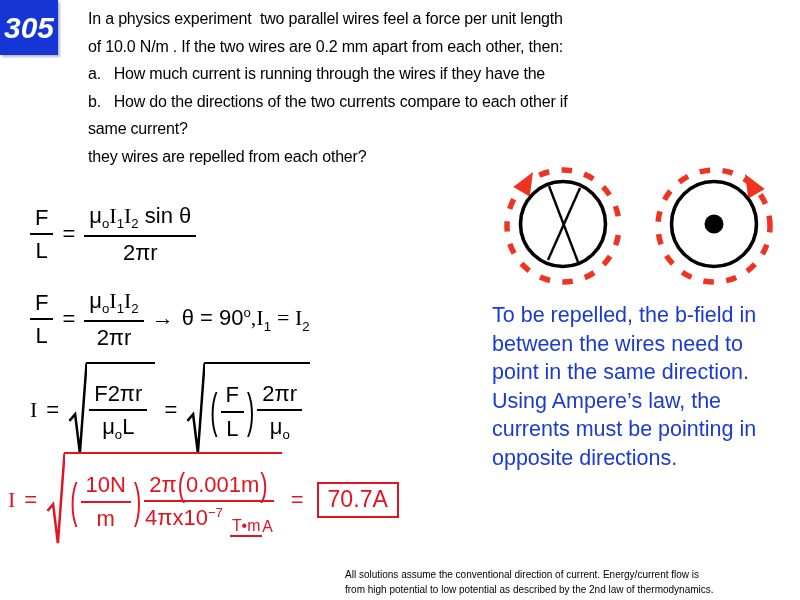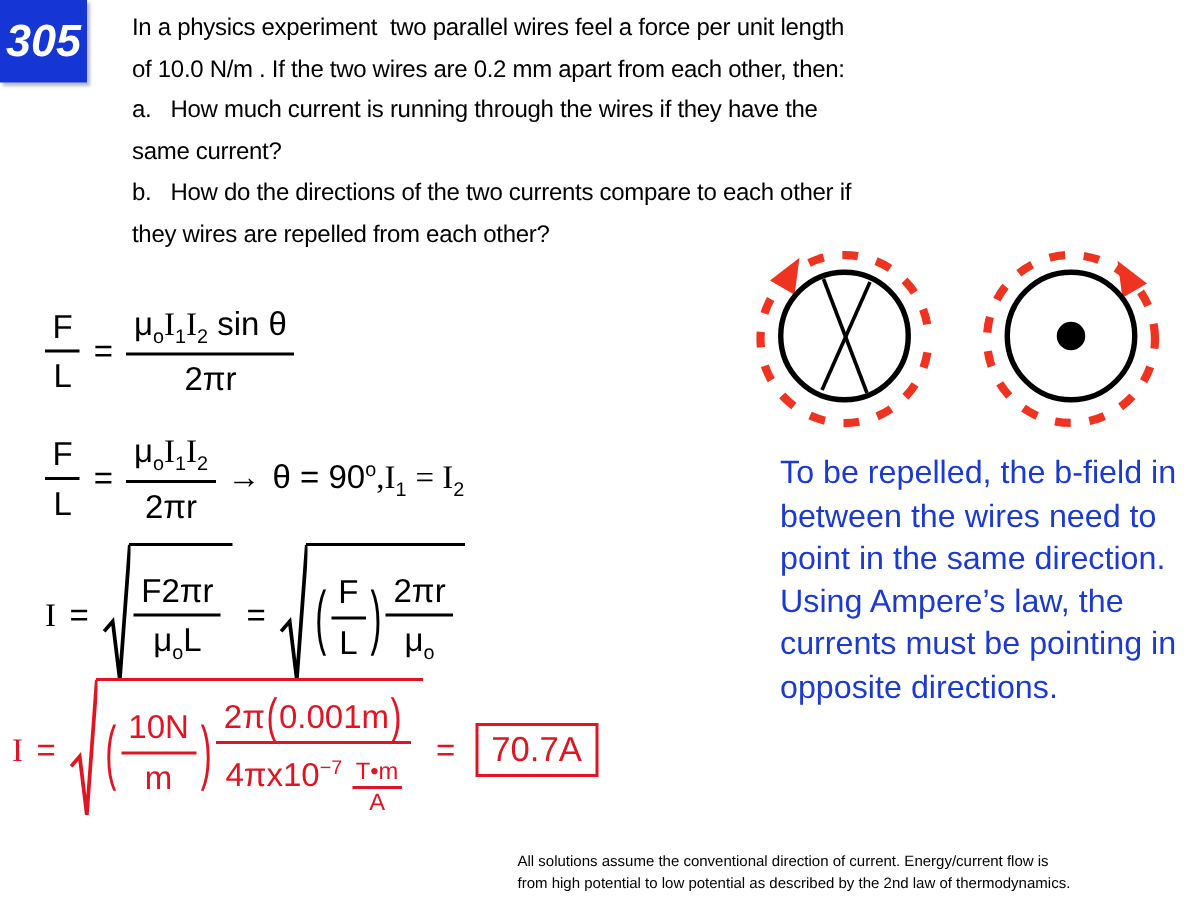--- a/index.html
+++ b/index.html
@@ -11,21 +11,21 @@
   
   .badge {
     position:absolute; left:0; top:0; width:58px; height:55px;
     background:#1535d5; color:#fff; display:flex; align-items:center; justify-content:center;
     font-size:30px; font-weight:bold; box-shadow:2px 2px 2px #b9bcc9;font-style:italic;
   }
 
   
   .problem { position:absolute; left:88px; top:5px; font-size:16px; line-height:27.5px; letter-spacing:-0.2px; }
   .problem div { white-space:pre; }
-  .note { position:absolute; left:520px; top:301px; font-size:21.5px; line-height:28.5px; color:#1b3ad2; }
+  .note { position:absolute; left:492px; top:301px; font-size:21.5px; line-height:28.5px; color:#1b3ad2; }
   .note div { white-space:pre; }
   .footer { position:absolute; left:345px; top:568px; font-size:10px; line-height:14.5px; }
   .footer div { white-space:pre; }
 
   
   .eq { position:absolute; display:flex; align-items:center; font-size:22px; white-space:nowrap; }
   .eq .op { margin:0 9px; }
   .frac { display:inline-flex; flex-direction:column; align-items:stretch; vertical-align:middle; }
   .frac .num { text-align:center; padding:0 5px 3px; border-bottom:2.4px solid currentColor; line-height:1.15; }
   .frac .den { text-align:center; padding-top:3px; line-height:1.15; }
@@ -38,38 +38,38 @@
   .radicand { display:inline-flex; align-items:center; border-top:2.4px solid currentColor; padding:4px 8px 2px 3px; margin-left:-1px; }
 
   .bp { display:inline-block; font-weight:300; transform:scaleY(2.15); margin:0 3px; }
   .bp-md { transform:scaleY(1.5); margin:0 1px; }
 
   .tail { display:inline-block; margin-left:6px; }
   .tail .arrow { margin:0 8px 0 2px; }
   .msp { margin-left:6px; }
 
   .eq-red { color:#e11422; }
-  .ufrac { display:inline-flex; flex-direction:column; align-items:stretch; font-size:0.72em; margin-left:7px; vertical-align:middle; transform:translateY(7px); }
+  .ufrac { display:inline-flex; flex-direction:row; align-items:stretch; font-size:0.72em; margin-left:7px; vertical-align:middle; transform:translateY(7px); }
   .ufrac .unum { border-bottom:2px solid currentColor; padding:0 2px 1px; text-align:center; line-height:1.1; }
   .ufrac .uden { padding-top:1px; text-align:center; line-height:1.1; }
   .result-box { border:2.2px solid currentColor; padding:2px 9px 3px; margin-left:4px; font-size:1.05em; }
 
   .diagram { position:absolute; left:492px; top:158px; }
 </style>
 </head>
 <body>
 
 <div class="badge">305</div>
 
 <div class="problem">
   <div>In a physics experiment  two parallel wires feel a force per unit length</div>
   <div>of 10.0 N/m . If the two wires are 0.2 mm apart from each other, then:</div>
   <div>a.   How much current is running through the wires if they have the</div>
+  <div>b.   How do the directions of the two currents compare to each other if</div>
   <div>same current?</div>
-  <div>b.   How do the directions of the two currents compare to each other if</div>
   <div>they wires are repelled from each other?</div>
 </div>
 
 <div class="eq" style="left:30px; top:203px;">
   <span class="frac">
     <span class="num">F</span>
     <span class="den">L</span>
   </span>
   <span class="op">=</span>
   <span class="frac">

